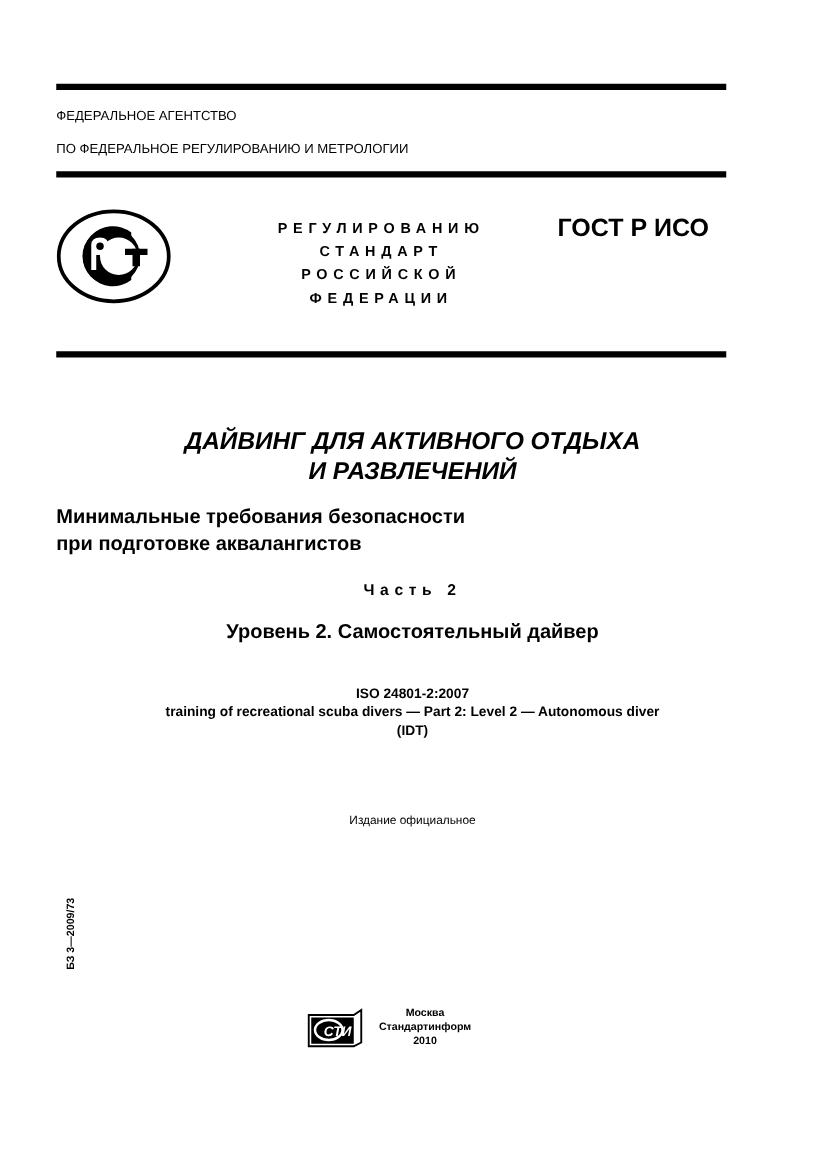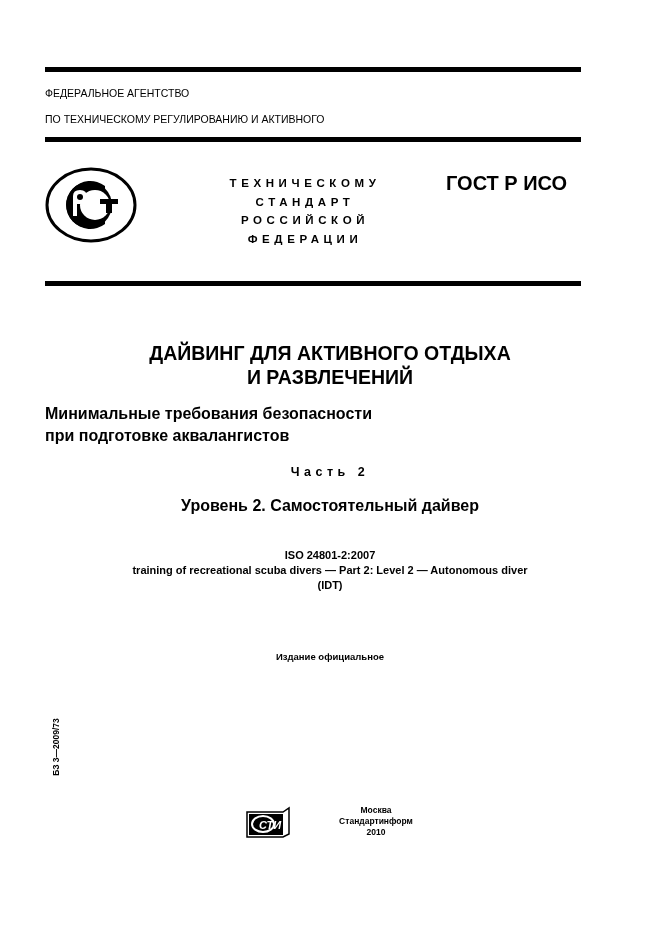--- a/index.html
+++ b/index.html
@@ -26,75 +26,75 @@
       font-weight: bold; font-size: 11.5px; letter-spacing: 4.6px; line-height: 18.6px;
     }
     .gost {
       position: absolute; left: 446px; top: 172px;
       font-weight: bold; font-size: 20px; line-height: 23px;
     }
     .gost .year { font-size: 15px; line-height: 22px; }
 
     .title {
       position: absolute; left: 45px; width: 570px; text-align: center;
-      font-weight: bold; font-size: 19.5px; line-height: 24px; top: 341px;
+      font-weight: bold; font-size: 19.5px; line-height: 24px; top: 341px; font-style: italic;
     }
     .subtitle {
       position: absolute; left: 45px; width: 570px; 
       font-weight: bold; font-size: 16px; line-height: 22px; top: 403px;
     }
     .part {
       position: absolute; left: 45px; width: 570px; text-align: center;
       font-weight: bold; font-size: 12.5px; letter-spacing: 4.5px; top: 465px;
     }
     .level {
       position: absolute; left: 45px; width: 570px; text-align: center;
       font-weight: bold; font-size: 16px; top: 497px;
     }
     .iso {
       position: absolute; left: 45px; width: 570px; text-align: center;
       font-weight: bold; font-size: 11px; line-height: 15px; top: 548px;
     }
     .edition {
       position: absolute; left: 45px; width: 570px; text-align: center;
-      font-weight: bold; font-size: 9.5px; top: 651px;
+      font-weight: normal; font-size: 9.5px; top: 651px;
     }
     .side-code {
       position: absolute; left: 36px; top: 742px; width: 90px;
       transform: rotate(-90deg); transform-origin: center;
       font-weight: bold; font-size: 8.5px; white-space: nowrap; text-align: center;
       margin-left: -25px;
     }
     .publisher-logo { position: absolute; left: 245px; top: 806px; width: 46px; height: 33px; }
     .publisher {
       position: absolute; left: 290px; top: 805px; width: 100px; text-align: center;
-      font-weight: bold; font-size: 8.5px; line-height: 11px; padding-left: 36px;
+      font-weight: bold; font-size: 8.5px; line-height: 11px;
     }
   </style>
 </head>
 <body>
 
 <div class="rule rule-top"></div>
 <div class="agency agency-1">ФЕДЕРАЛЬНОЕ АГЕНТСТВО</div>
-<div class="agency agency-2">ПО ТЕХНИЧЕСКОМУ РЕГУЛИРОВАНИЮ И АКТИВНОГО</div>
+<div class="agency agency-2">ПО ФЕДЕРАЛЬНОЕ РЕГУЛИРОВАНИЮ И МЕТРОЛОГИИ</div>
 <div class="rule rule-mid"></div>
 
 <svg class="logo" viewBox="0 0 92 78">
   <ellipse cx="46" cy="39" rx="44" ry="36" fill="none" stroke="#000" stroke-width="3"></ellipse>
   <path d="M60 20 A24 24 0 1 0 60 58 L60 48 A15 15 0 1 1 60 30 Z" fill="#000"></path>
   <circle cx="44" cy="39" r="23" fill="#000"></circle>
   <circle cx="50" cy="39" r="15" fill="#fff"></circle>
   <path d="M28 50 L28 30 Q28 24 35 24 Q42 24 42 31 Q42 38 35 38 L32 38 L32 50 Z" fill="#fff"></path>
   <circle cx="35" cy="31" r="3" fill="#000"></circle>
   <rect x="55" y="33" width="18" height="5" fill="#000"></rect>
   <rect x="61" y="33" width="6" height="14" fill="#000"></rect>
 </svg>
 
 <div class="national">
-  <div>ТЕХНИЧЕСКОМУ</div>
+  <div>РЕГУЛИРОВАНИЮ</div>
   <div>СТАНДАРТ</div>
   <div>РОССИЙСКОЙ</div>
   <div>ФЕДЕРАЦИИ</div>
 </div>
 
 <div class="gost">
   <div>ГОСТ Р ИСО</div>
 </div>
 
 <div class="rule rule-bottom"></div>

